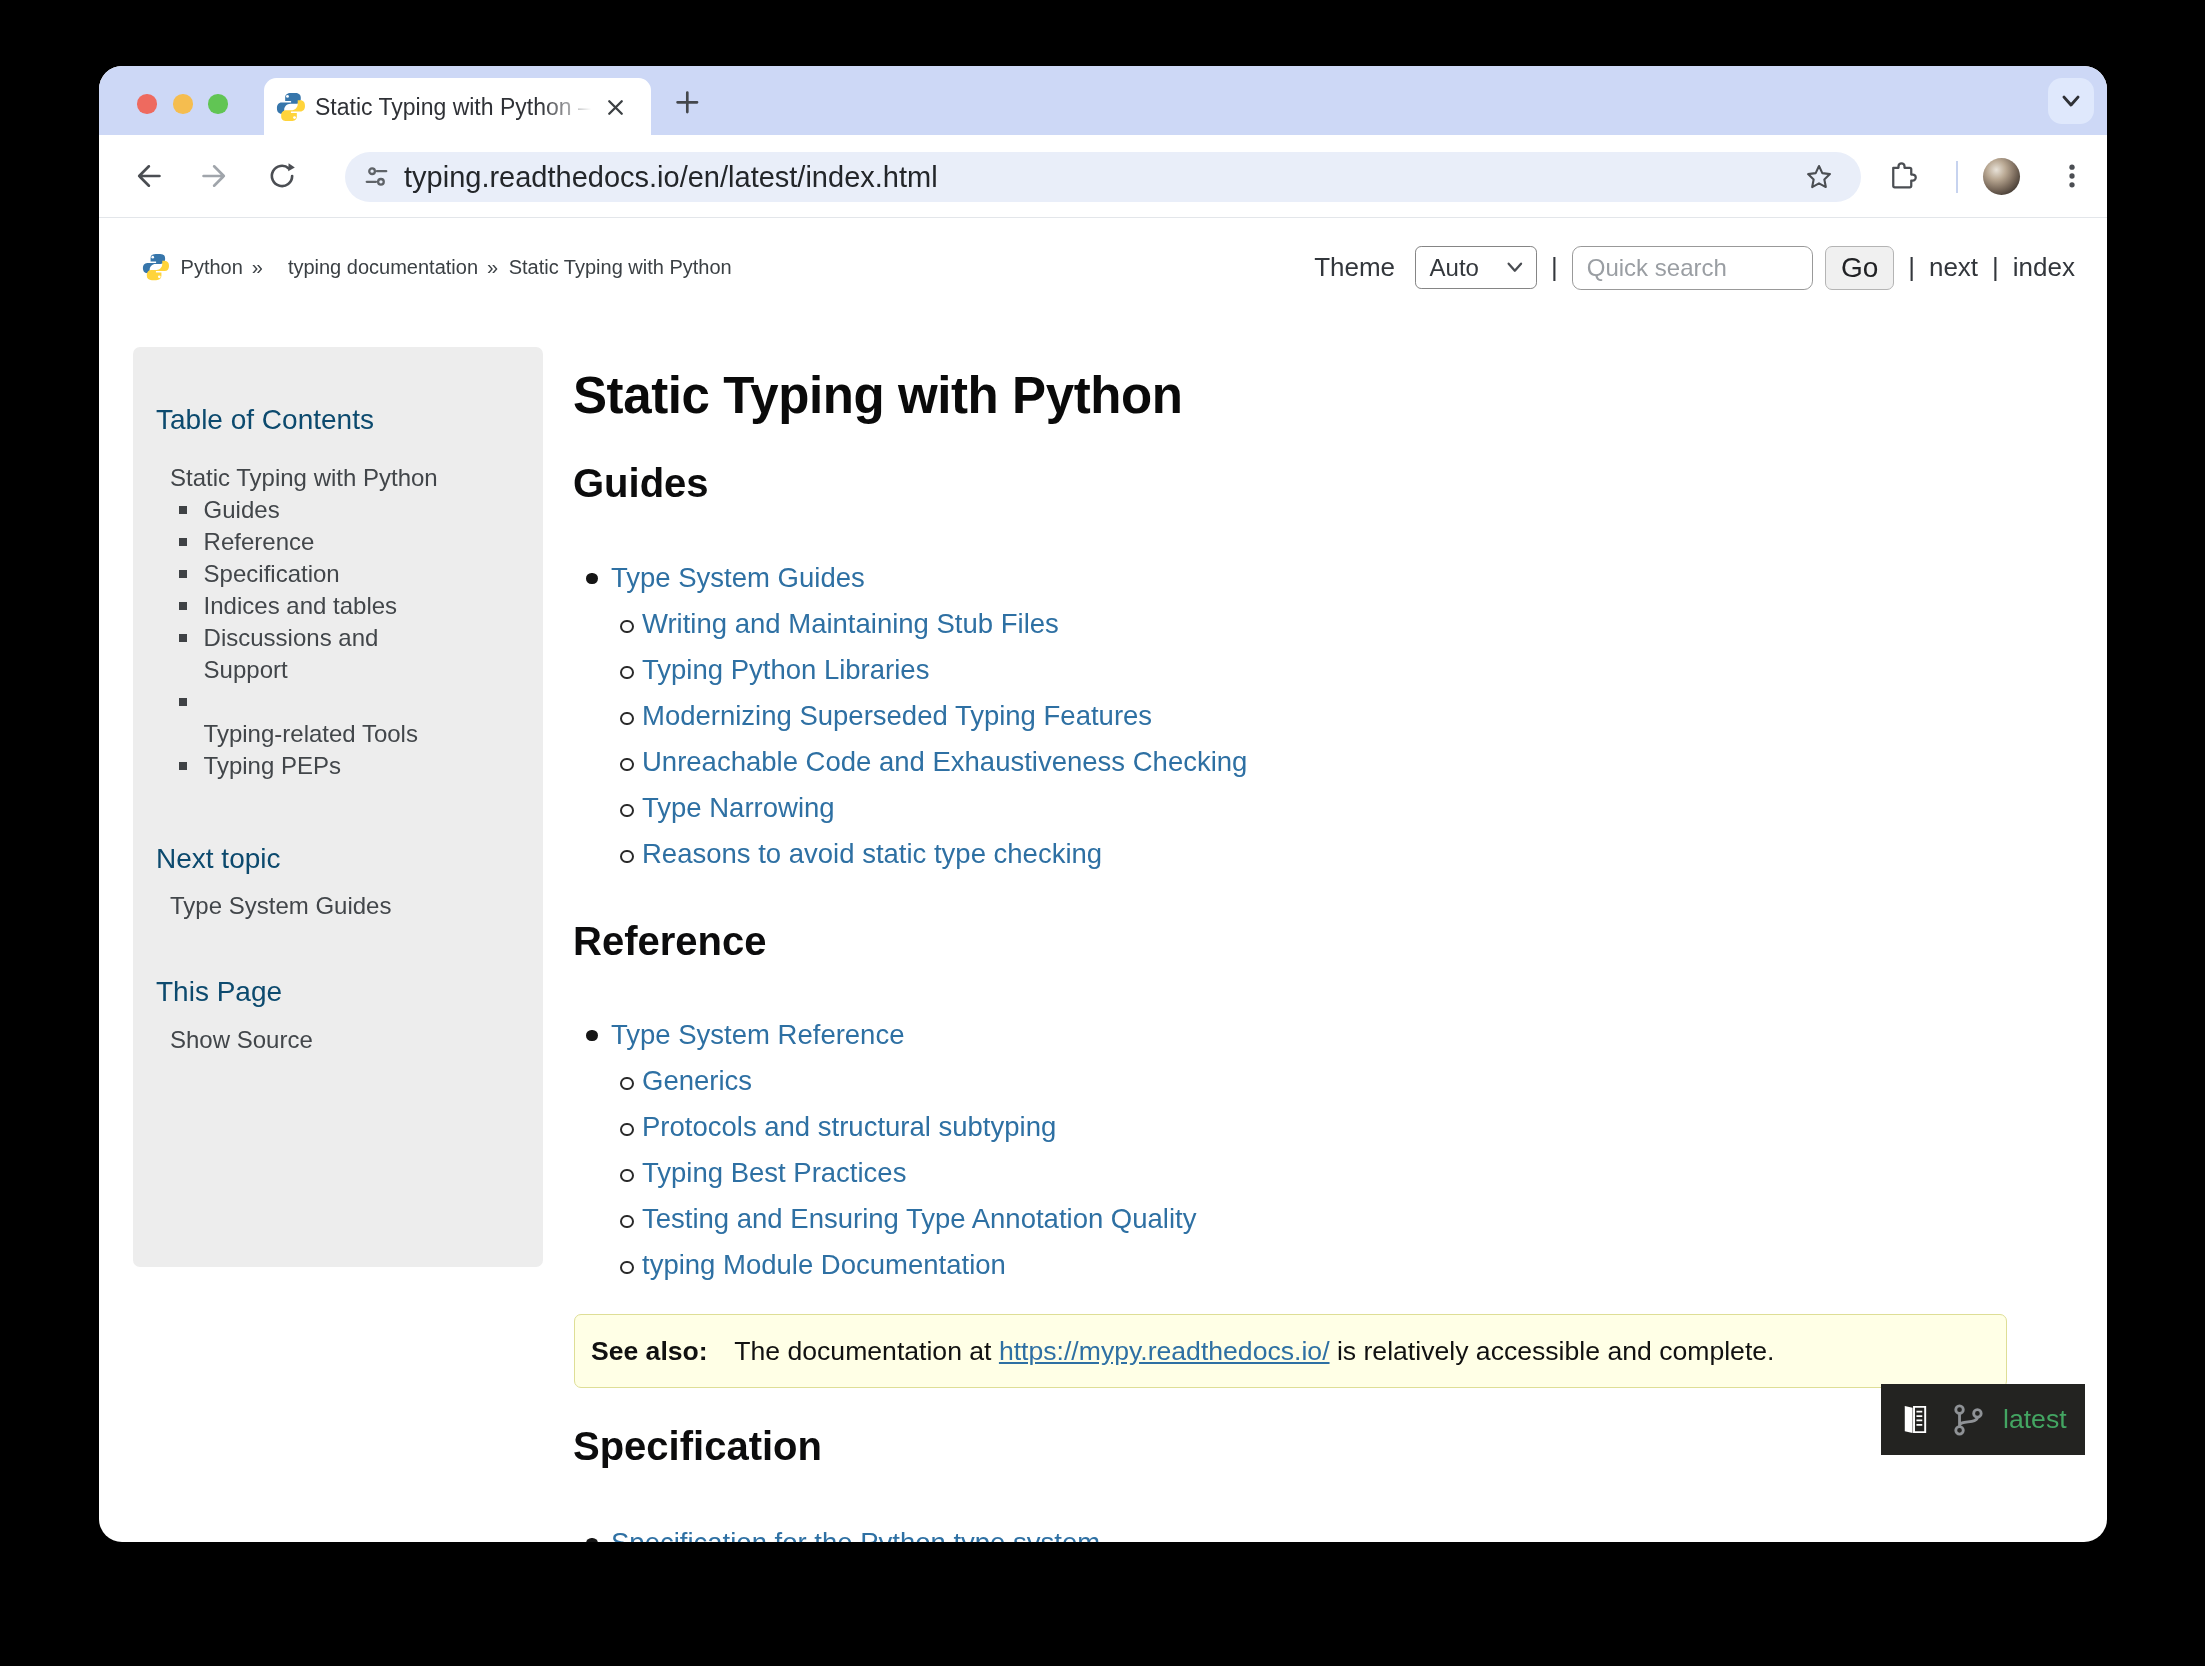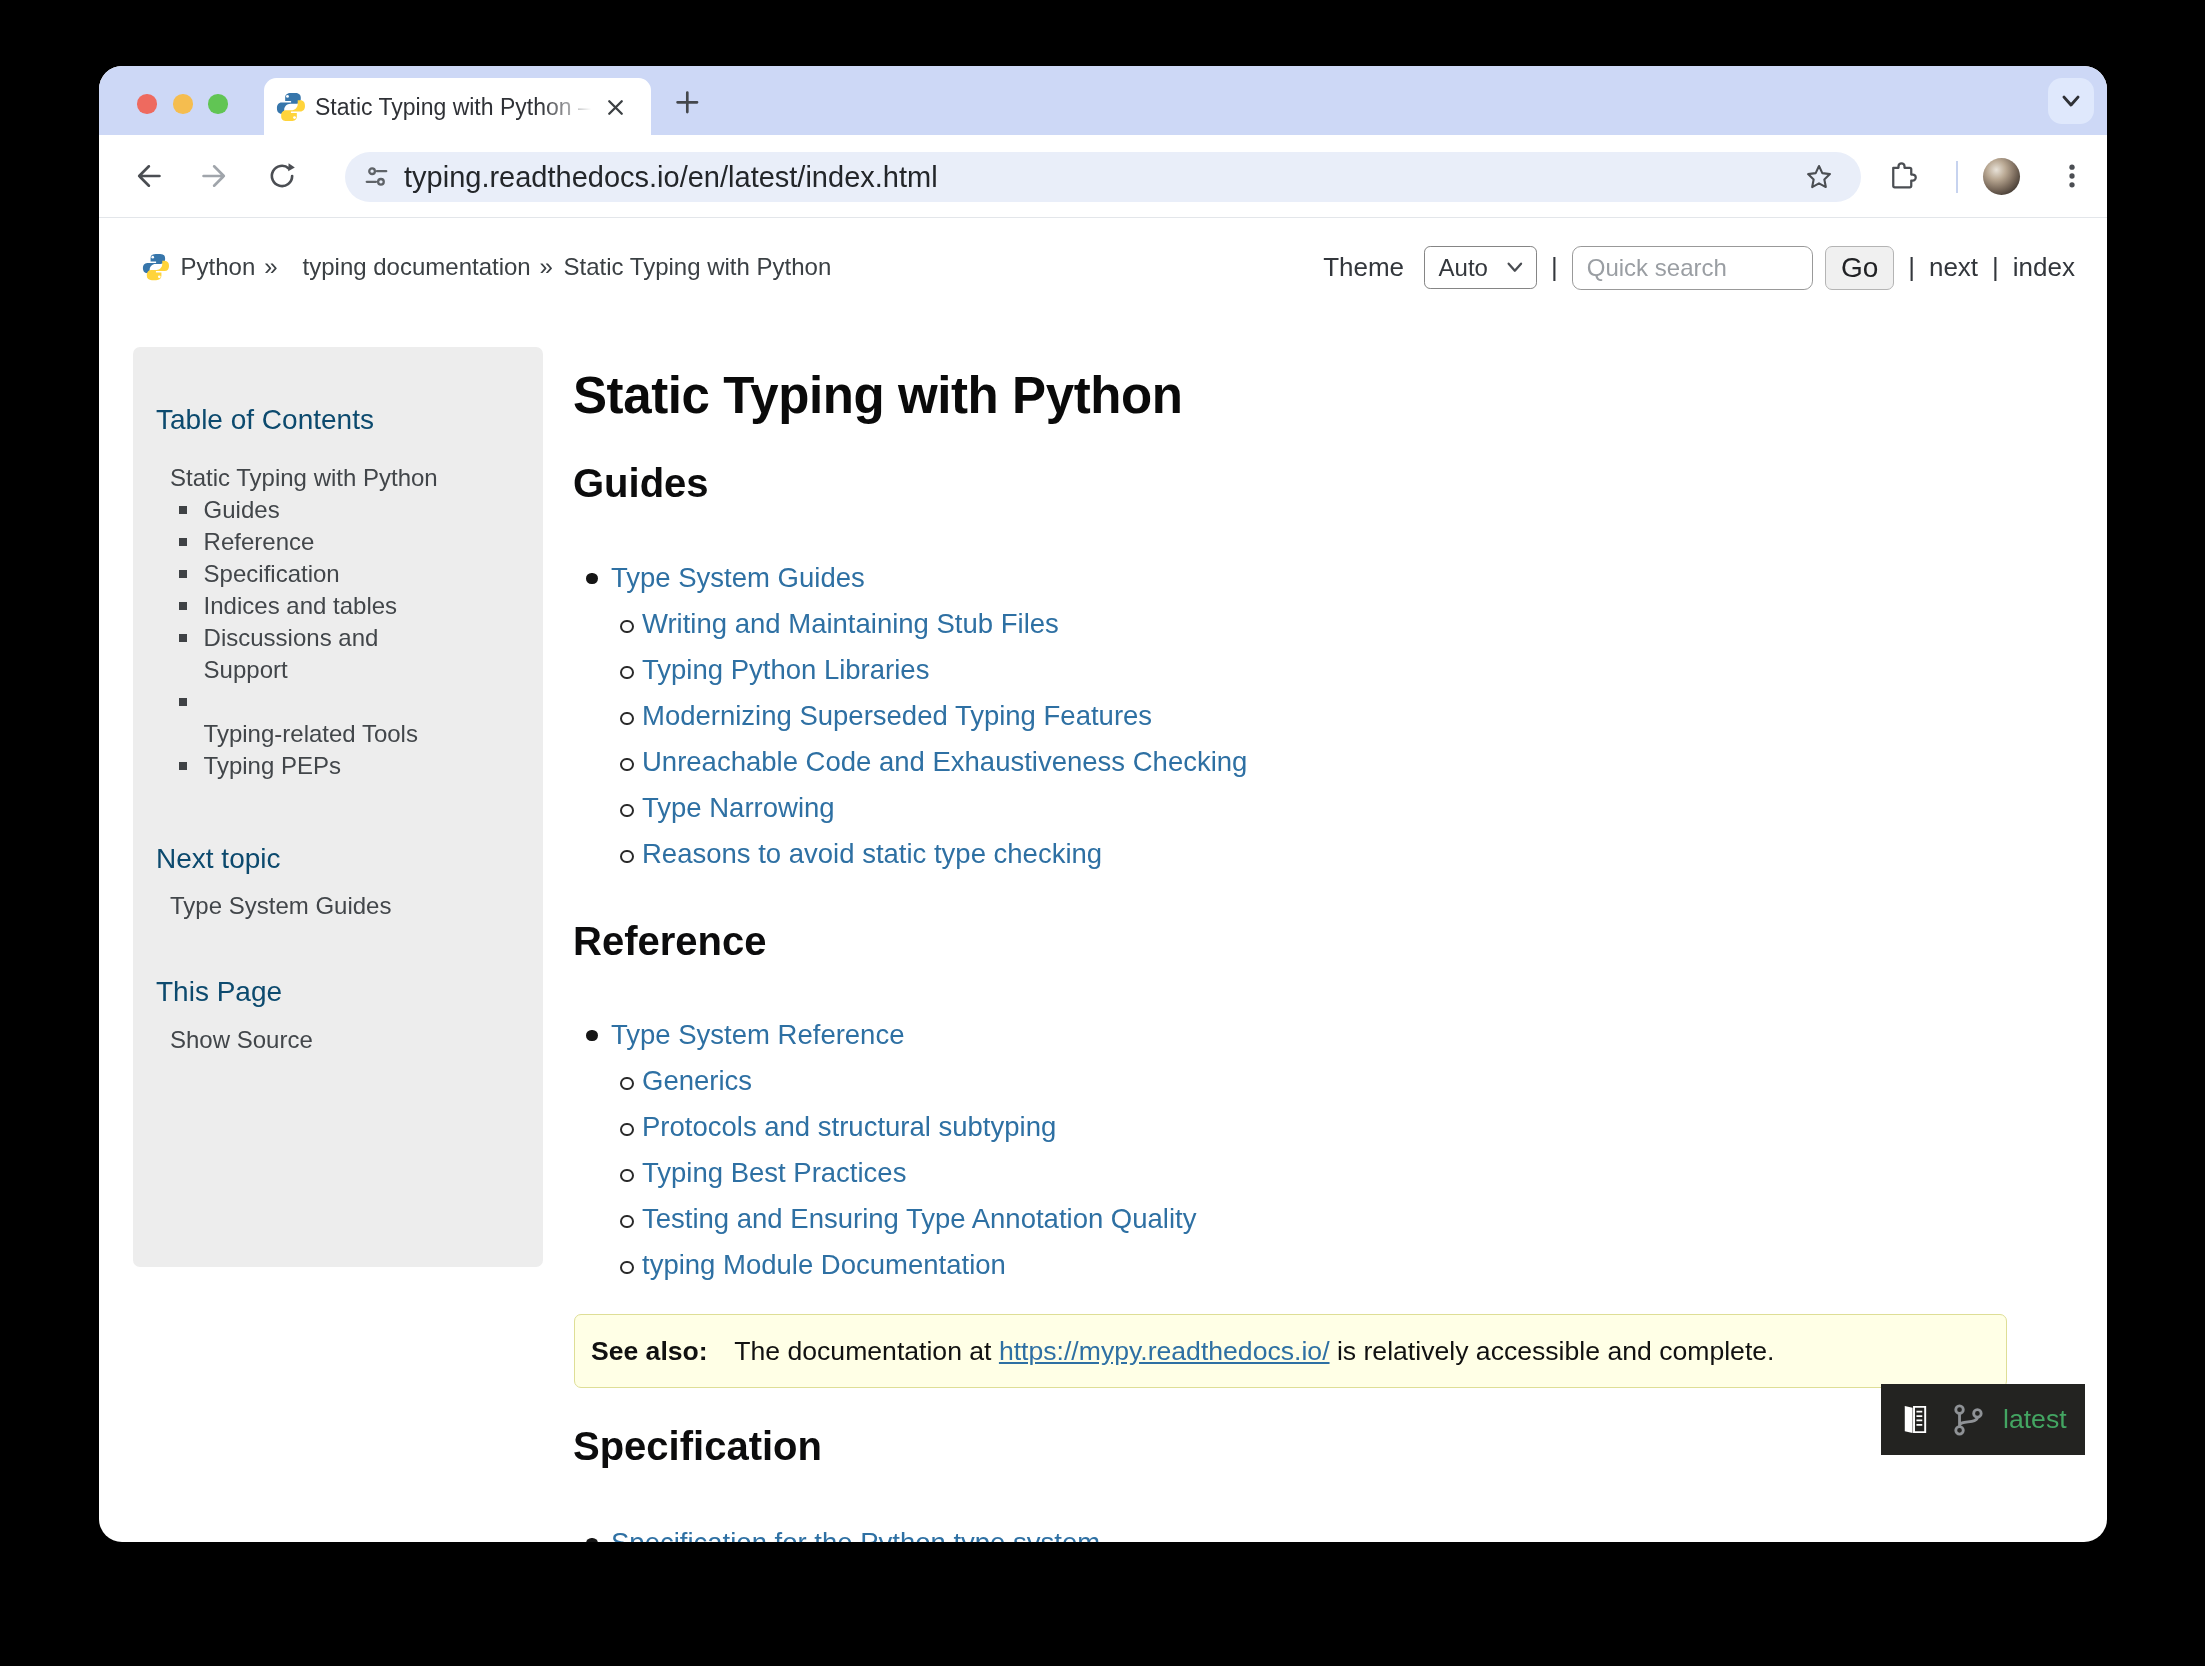--- a/index.html
+++ b/index.html
@@ -57,33 +57,33 @@
   .avatar {
     position:absolute; left:1884px; top:23px; width:37px; height:37px; border-radius:50%;
     background:radial-gradient(circle at 36% 32%, #e8e2d8 0%, #b9a893 28%, #7d6d5e 55%, #433a32 80%, #2b2521 100%);
   }
   
   .docheader {
     position:absolute; left:0; top:153px; width:100%; height:115px; background:#fff;
   }
   .crumbs {
     position:absolute; left:43px; top:34px; display:flex; align-items:center;
-    font-size:24px; color:#3b4044; white-space:nowrap;
+    font-size:20px; color:#3b4044; white-space:nowrap;
   }
   .crumbs .logo { width:28px; height:28px; margin-right:10.6px; }
   .crumb-sep { margin:0 10.6px 0 8.9px; }
   .crumb-sep.wide { margin-right:25px; }
   .crumb-link { cursor:pointer; }
   .header-right {
     position:absolute; right:32px; top:26.6px; display:flex; align-items:center;
     font-size:26px; color:#33373c; white-space:nowrap;
   }
   .theme-label { margin-right:19.5px; }
   .theme-select {
-    display:flex; align-items:center; gap:18px; height:43px; padding:0 12.4px 0 14px;
+    display:flex; align-items:center; gap:27px; height:43px; padding:0 12.4px 0 14px;
     border:1.8px solid #858585; border-radius:6.2px; background:#fff; font-size:24px; cursor:pointer;
   }
   .hdr-pipe { margin:0 14px; }
   .search-input {
     width:241px; height:44px; border:1.8px solid #999; border-radius:8.9px;
     font-size:24px; padding:0 14px; color:#333; background:#fff;
     font-family:"Liberation Sans", sans-serif;
   }
   .search-input::placeholder { color:#9a9ea3; }
   .go-btn {

